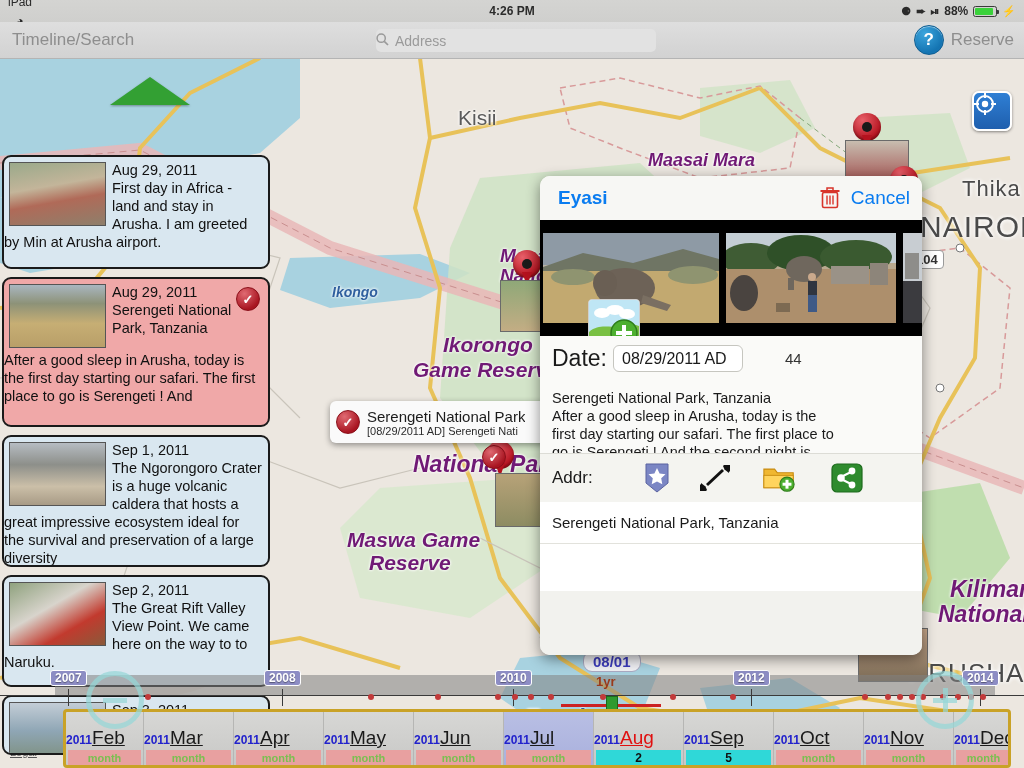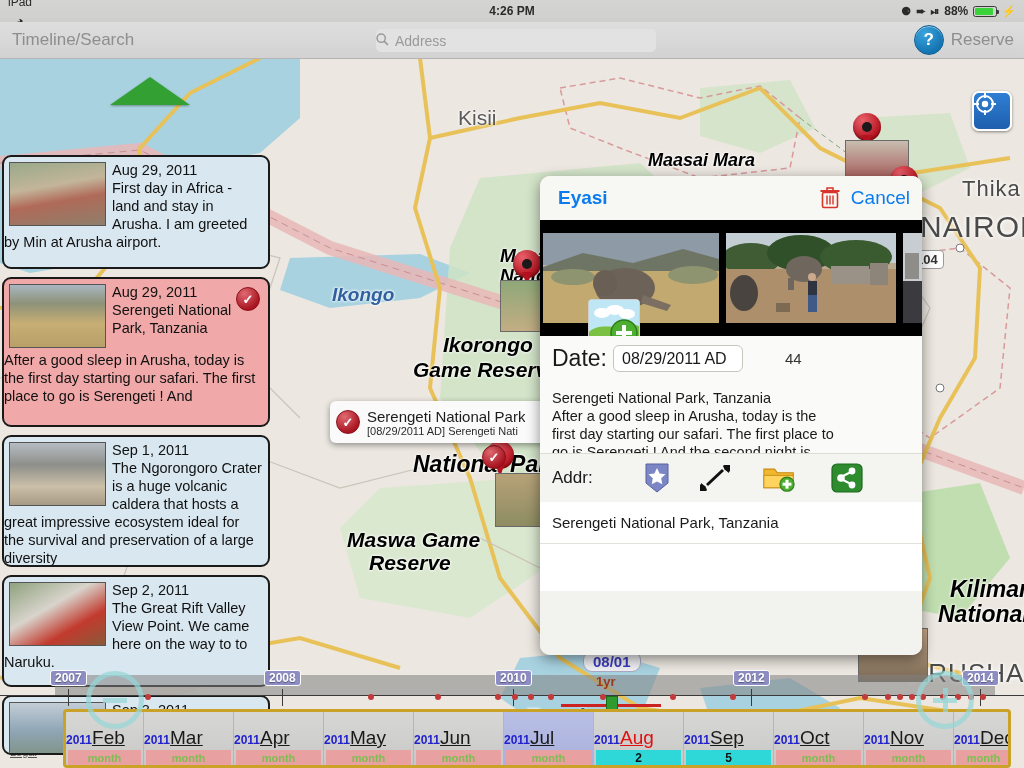--- a/index.html
+++ b/index.html
@@ -55,21 +55,21 @@
   
   #map{
     position:absolute;left:0;top:58px;width:1024px;height:710px;
     background:#ece7e0;overflow:hidden;z-index:1;
   }
   #map svg{position:absolute;left:0;top:0;}
   .map-label{
     position:absolute;font-family:"Liberation Sans",sans-serif;
     white-space:nowrap;pointer-events:none;
   }
-  .lbl-park{color:#000000;font-style:italic;font-weight:bold;text-shadow:0 0 3px #fff,0 0 3px #fff;}
+  .lbl-park{color:#701a75;font-style:italic;font-weight:bold;text-shadow:0 0 3px #fff,0 0 3px #fff;}
   .lbl-water{color:#2f5f9e;font-style:italic;font-weight:bold;text-shadow:0 0 3px #fff,0 0 3px #fff;}
   .lbl-city{color:#4a4a4a;font-weight:normal;text-shadow:0 0 4px #fff,0 0 4px #fff;letter-spacing:1px;}
   .lbl-town{color:#5a5a5a;text-shadow:0 0 3px #fff,0 0 3px #fff;}
   .road-shield{
     position:absolute;background:#fff;border:1px solid #9a9a9a;border-radius:4px;
     font-size:13px;color:#333;padding:1px 5px;font-weight:bold;
   }
   
   .pin{position:absolute;width:28px;height:36px;}
   .pin .head{
@@ -299,21 +299,21 @@
     </g>
     <circle cx="190" cy="690" r="4" fill="#fff" stroke="#777"></circle>
     <circle cx="960" cy="190" r="4" fill="#fff" stroke="#777"></circle>
     <circle cx="940" cy="330" r="4" fill="#fff" stroke="#777"></circle>
   </svg>
 
   <div id="map-labels">
       <div class="map-label lbl-town" style="left: 458px; top: 48px; font-size: 21px;">Kisii</div>
       <div class="map-label lbl-park" style="left: 500px; top: 187px; font-size: 19px;">Masai Mara</div>
       <div class="map-label lbl-park" style="left: 500px; top: 207px; font-size: 19px;">National</div>
-      <div class="map-label lbl-water" style="left: 332px; top: 226px; font-size: 19px;">Ikongo</div>
+      <div class="map-label lbl-water" style="left: 332px; top: 226px; font-size: 14px;">Ikongo</div>
       <div class="map-label lbl-park" style="left: 443px; top: 275px; font-size: 21px;">Ikorongo</div>
       <div class="map-label lbl-park" style="left: 413px; top: 300px; font-size: 21px;">Game Reserve</div>
       <div class="map-label lbl-park" style="left: 413px; top: 393px; font-size: 23px;">National Park</div>
       <div class="map-label lbl-park" style="left: 347px; top: 470px; font-size: 21px;">Maswa Game</div>
       <div class="map-label lbl-park" style="left: 369px; top: 493px; font-size: 21px;">Reserve</div>
       <div class="map-label lbl-city" style="left: 63px; top: 662px; font-size: 29px;">Shinyanga</div>
       <div class="map-label lbl-water" style="left: 524px; top: 647px; font-size: 23px;">Eyasi</div>
       <div class="map-label lbl-water" style="left: 648px; top: 655px; font-size: 23px;">Manyara</div>
       <div class="map-label lbl-park" style="left: 648px; top: 92px; font-size: 18px;">Maasai Mara</div>
       <div class="map-label lbl-city" style="left: 920px; top: 152px; font-size: 30px;">NAIROBI</div>

